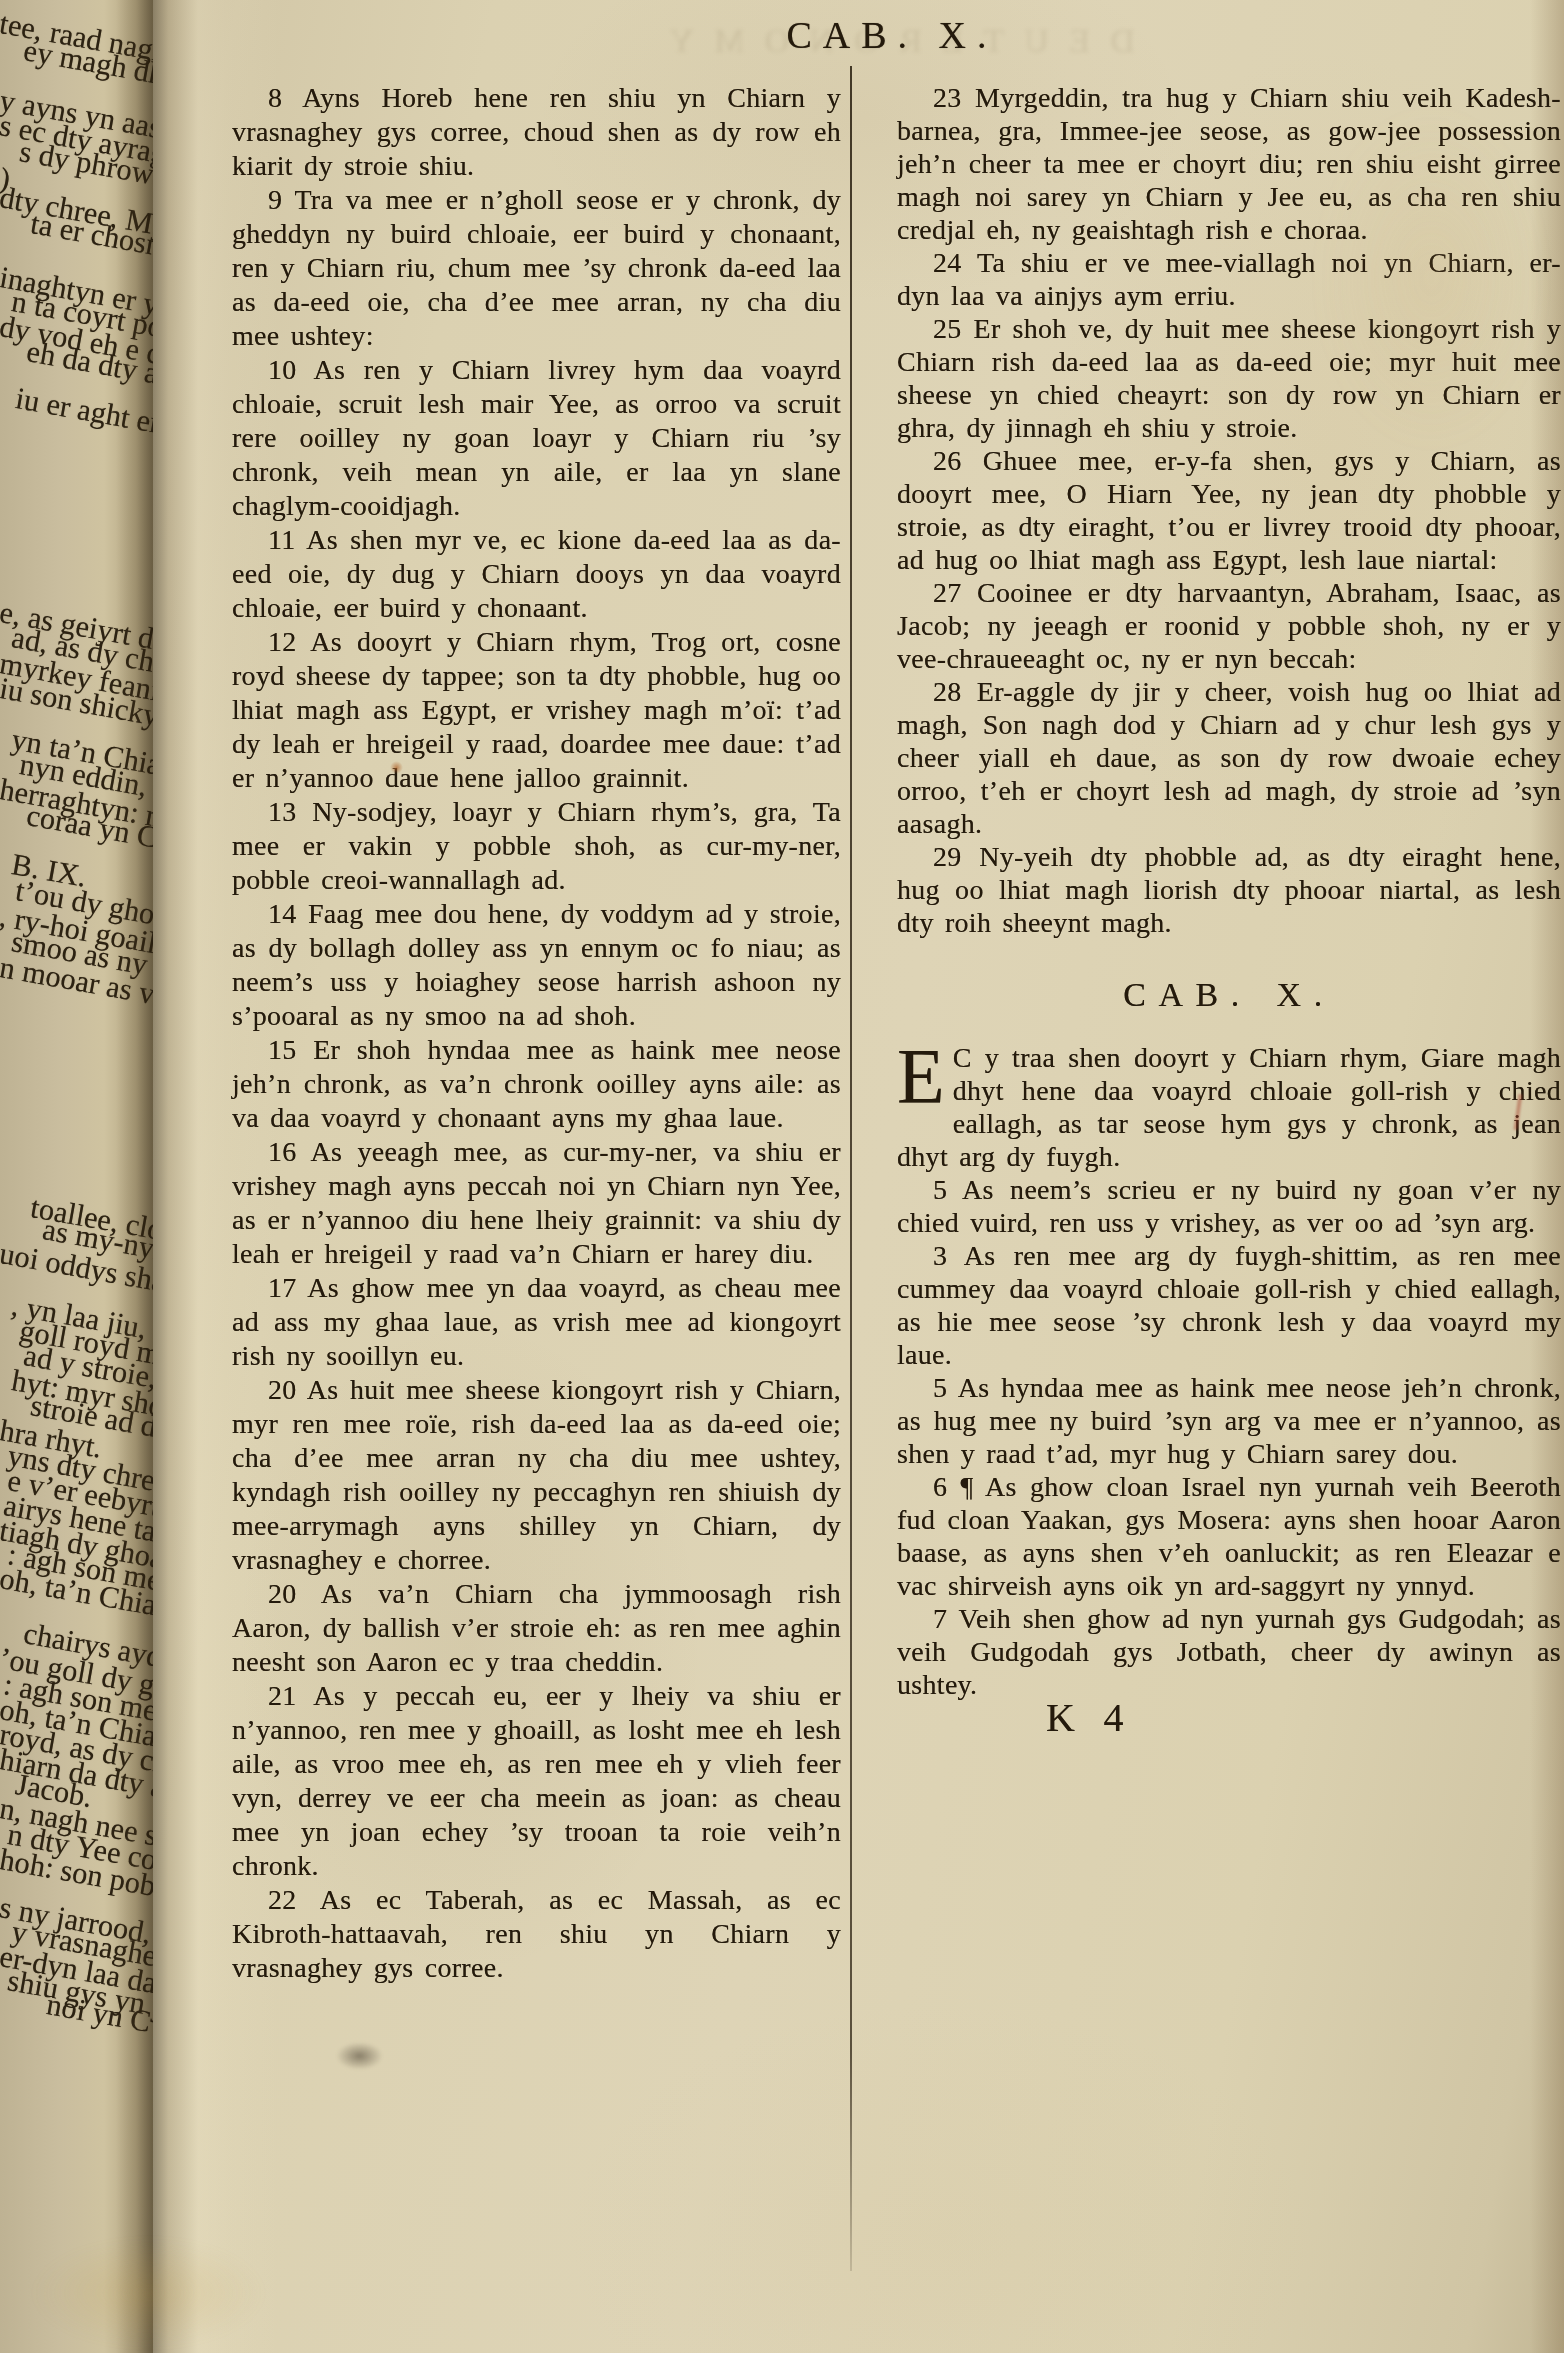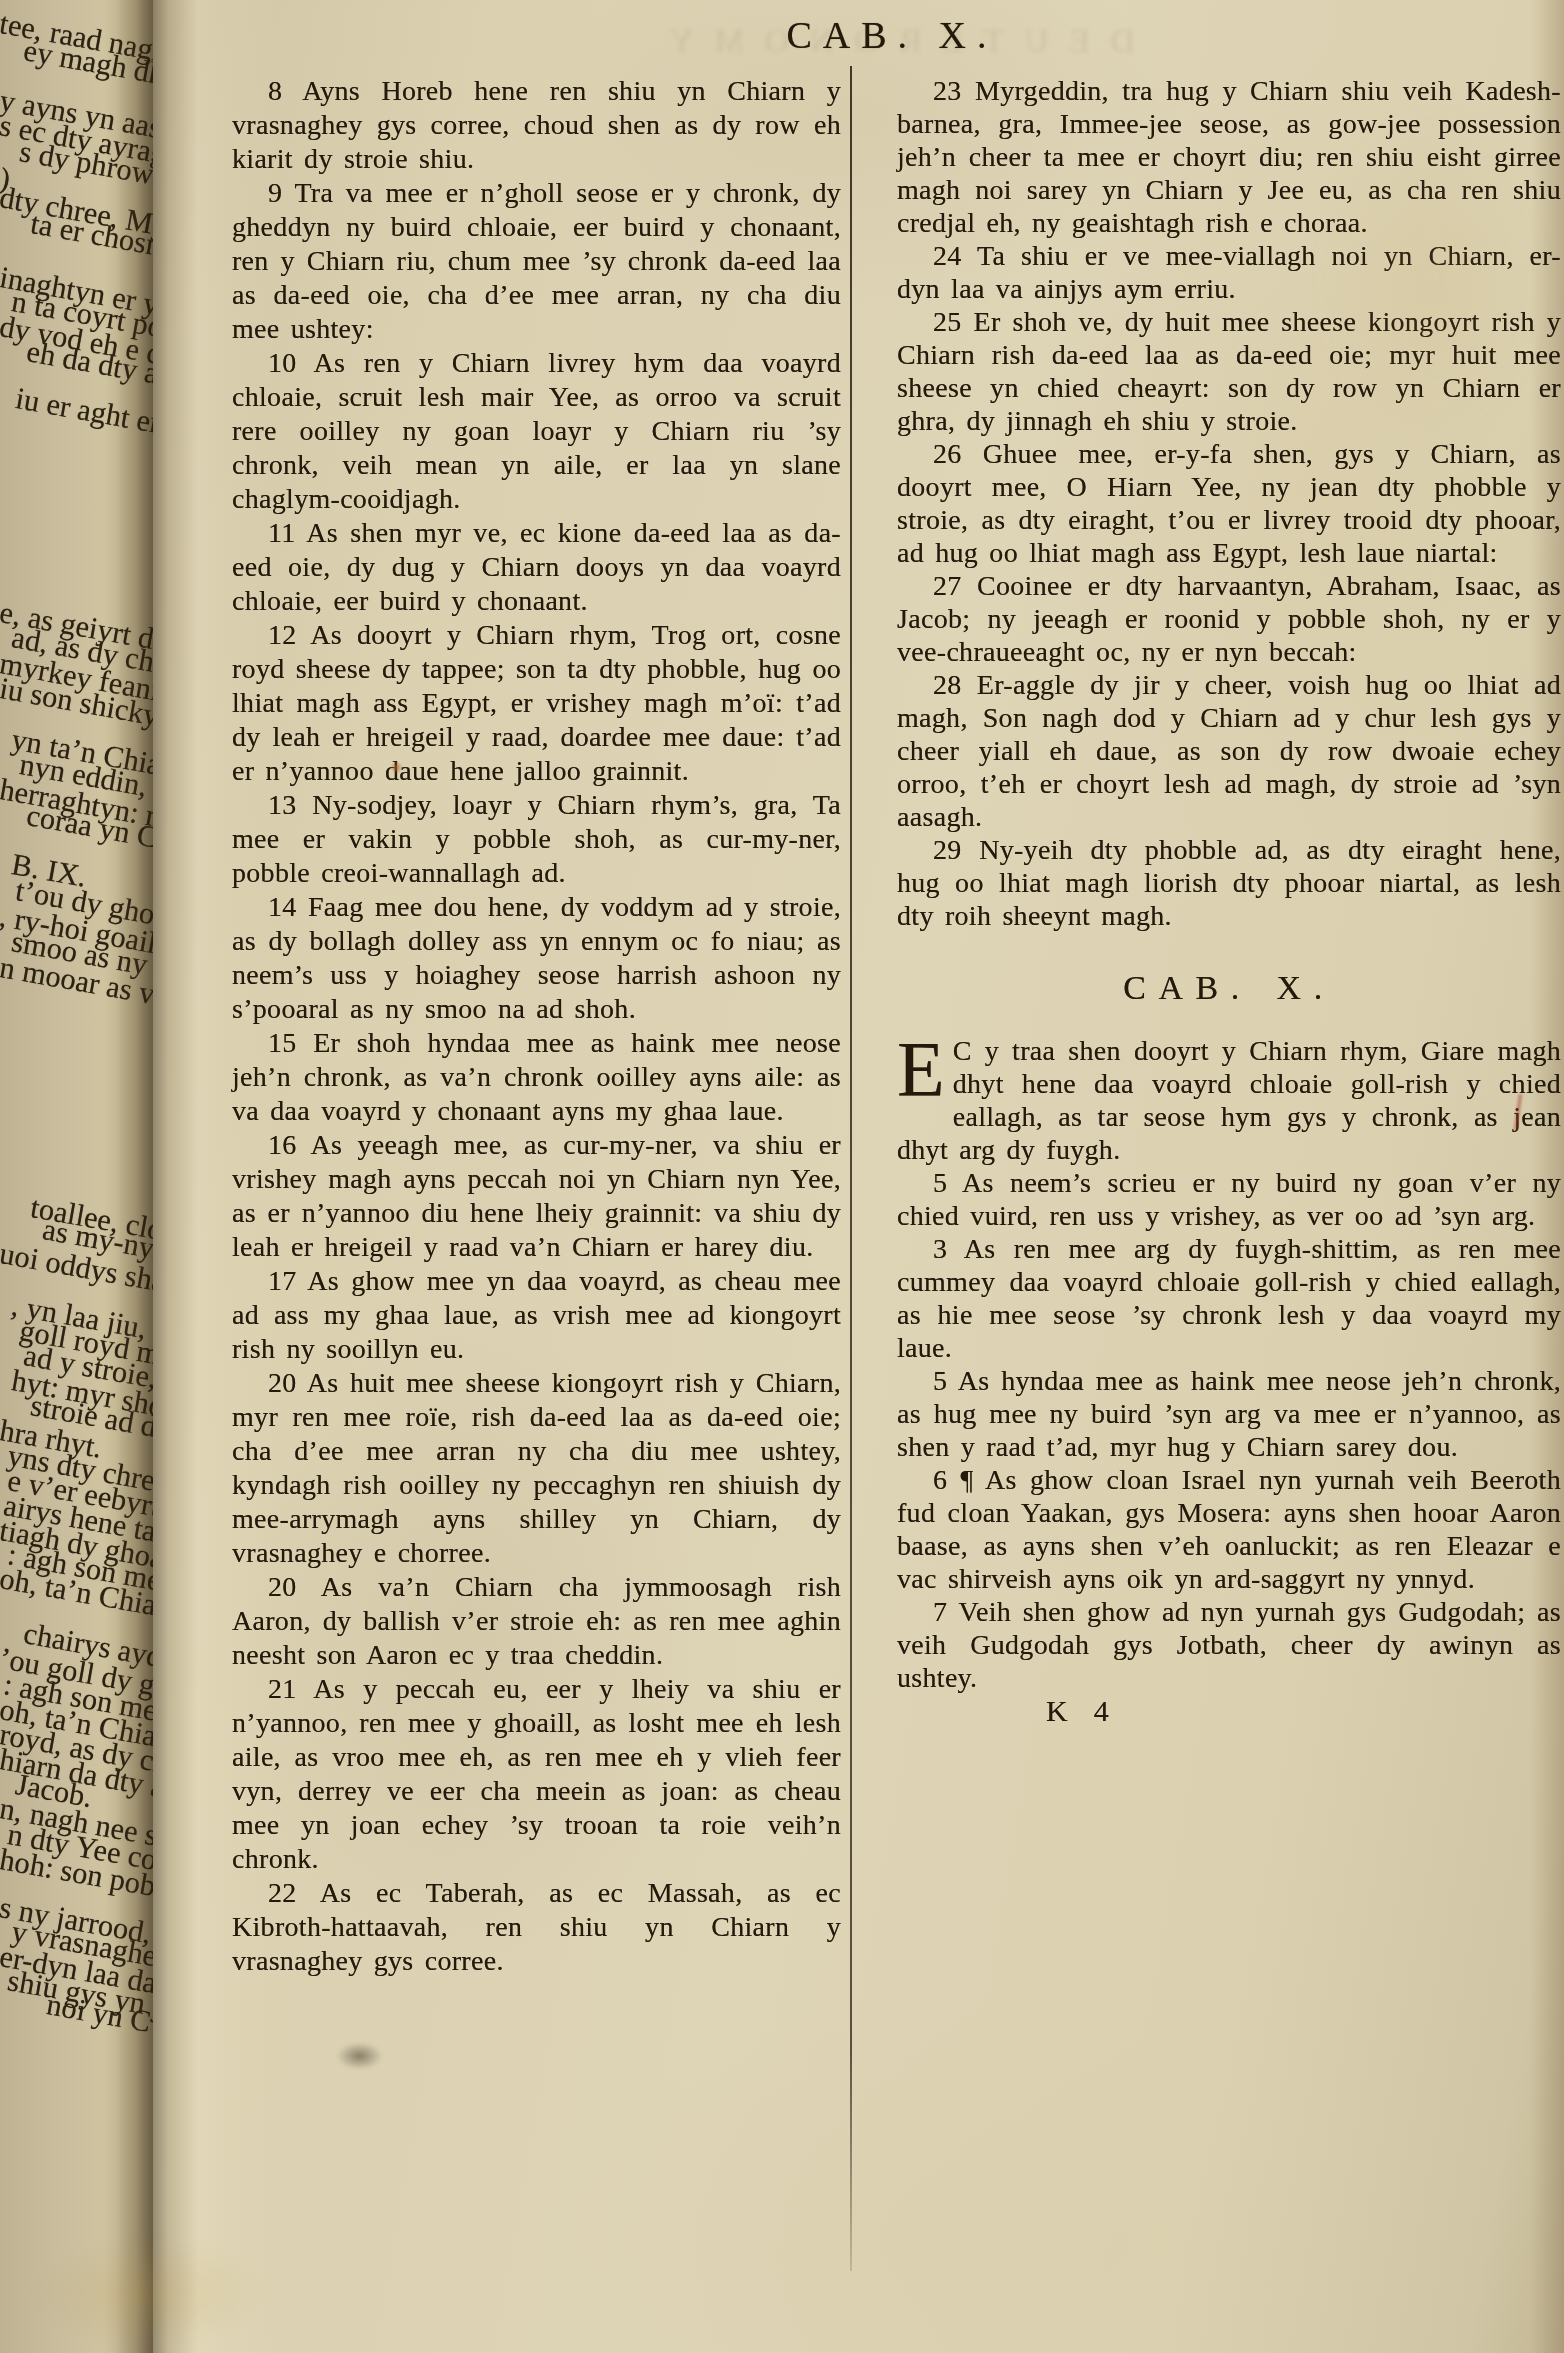--- a/index.html
+++ b/index.html
@@ -25,29 +25,29 @@
       rgba(70,55,30,0) 0%, rgba(70,55,30,.20) 12%, rgba(35,25,10,.40) 22%,
       rgba(110,92,60,.22) 32%, rgba(240,230,200,.28) 50%, rgba(240,230,200,.12) 68%, rgba(0,0,0,0) 100%);}
   .right-edge{position:absolute;right:0;top:0;width:35px;height:100%;pointer-events:none;
     background:linear-gradient(to left, rgba(120,95,60,.32), rgba(120,95,60,0));}
   
   .ghost{position:absolute;left:219px;top:22px;width:1346px;text-align:center;font-size:34px;
     letter-spacing:20.3px;color:#7a6848;opacity:.14;filter:blur(2px);transform:scaleX(-1);pointer-events:none;}
   .page-header{position:absolute;left:219px;top:12.5px;width:1346px;text-align:center;
     font-size:38px;letter-spacing:11px;text-shadow:0 0 0.8px rgba(36,26,12,.6);}
   
-  .col{position:absolute;top:74px;font-size:28px;line-height:34px;text-align:justify;
+  .col{position:absolute;top:81px;font-size:28px;line-height:34px;text-align:justify;
     word-spacing:3.9px;letter-spacing:0.3px;text-shadow:0 0 0.5px rgba(36,26,12,.65);}
   #col-left{left:232px;width:609px;}
   #col-right{left:897px;width:664px;line-height:33px;}
   .verse{margin:0;text-indent:36px;}
   .chapter-heading{text-indent:0;text-align:center;font-size:34px;letter-spacing:12.5px;
     font-weight:400;margin:39px 0 30px;}
   .dropcap{float:left;font-size:78px;line-height:66px;padding:2.3px 7.8px 0 0;}
-  .signature{padding-left:149px;margin-top:0;letter-spacing:3.1px;word-spacing:12.5px;font-size:30px;text-indent:0;}
+  .signature{padding-left:149px;margin-top:0;letter-spacing:3.1px;word-spacing:12.5px;font-size:40px;text-indent:0;}
   .divider{position:absolute;left:850px;top:66px;width:2.3px;height:2205px;
     background:linear-gradient(to bottom, rgba(40,30,15,.85), rgba(40,30,15,.72) 90%, rgba(40,30,15,.15));}
   
   .stain{position:absolute;pointer-events:none;}
   .stain-smudge{left:336px;top:2042px;width:47px;height:28px;
     background:radial-gradient(ellipse at center, rgba(70,60,45,.55), rgba(70,60,45,0) 70%);filter:blur(1.6px);}
   .stain-dot{left:390px;top:761px;width:12.5px;height:12.5px;
     background:radial-gradient(circle, rgba(176,98,40,.7), rgba(176,98,40,0) 70%);}
   .stain-scratch{left:1516px;top:1094px;width:3.9px;height:36px;background:rgba(163,61,42,.45);
     filter:blur(0.8px);transform:rotate(8deg);}

